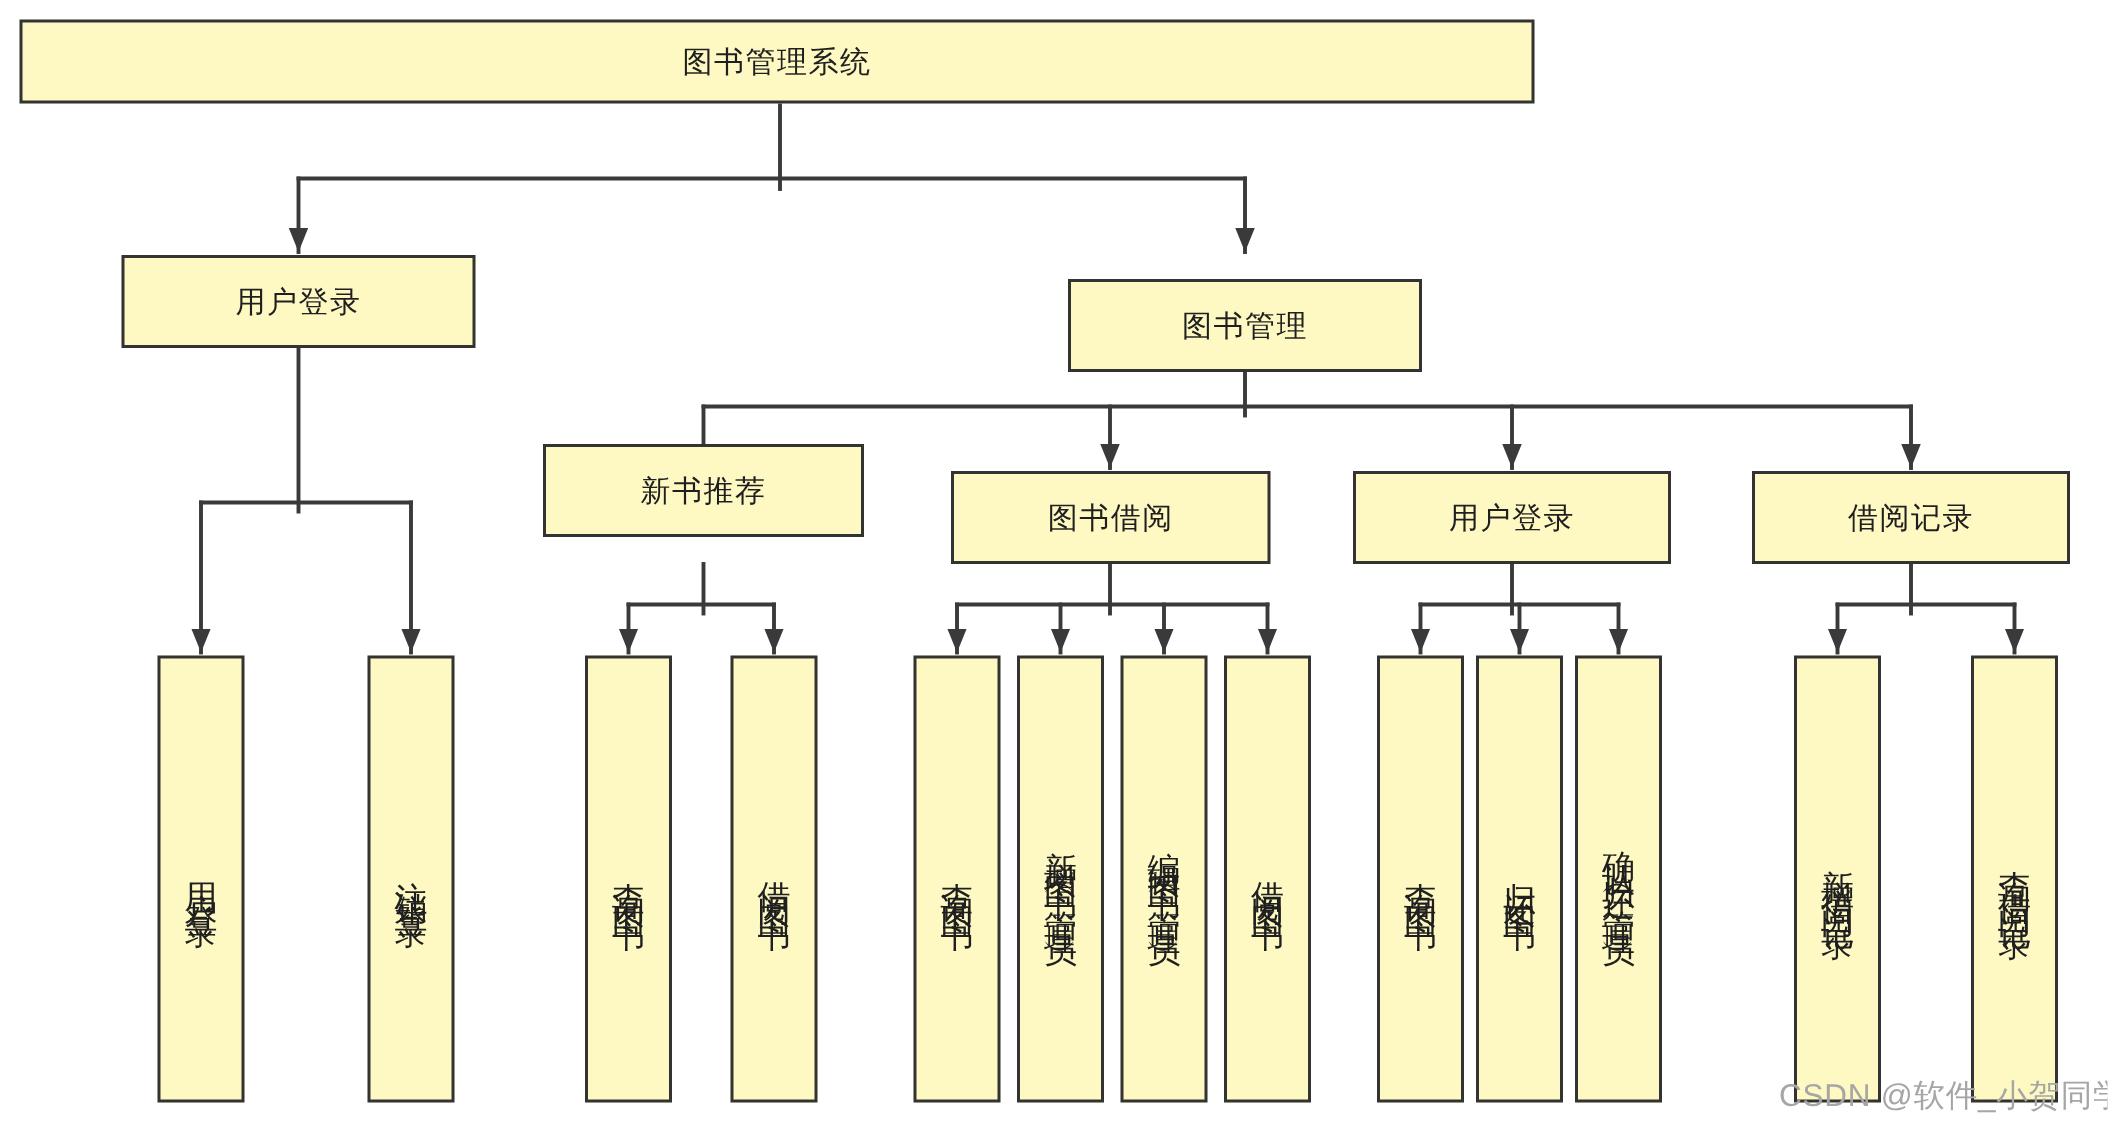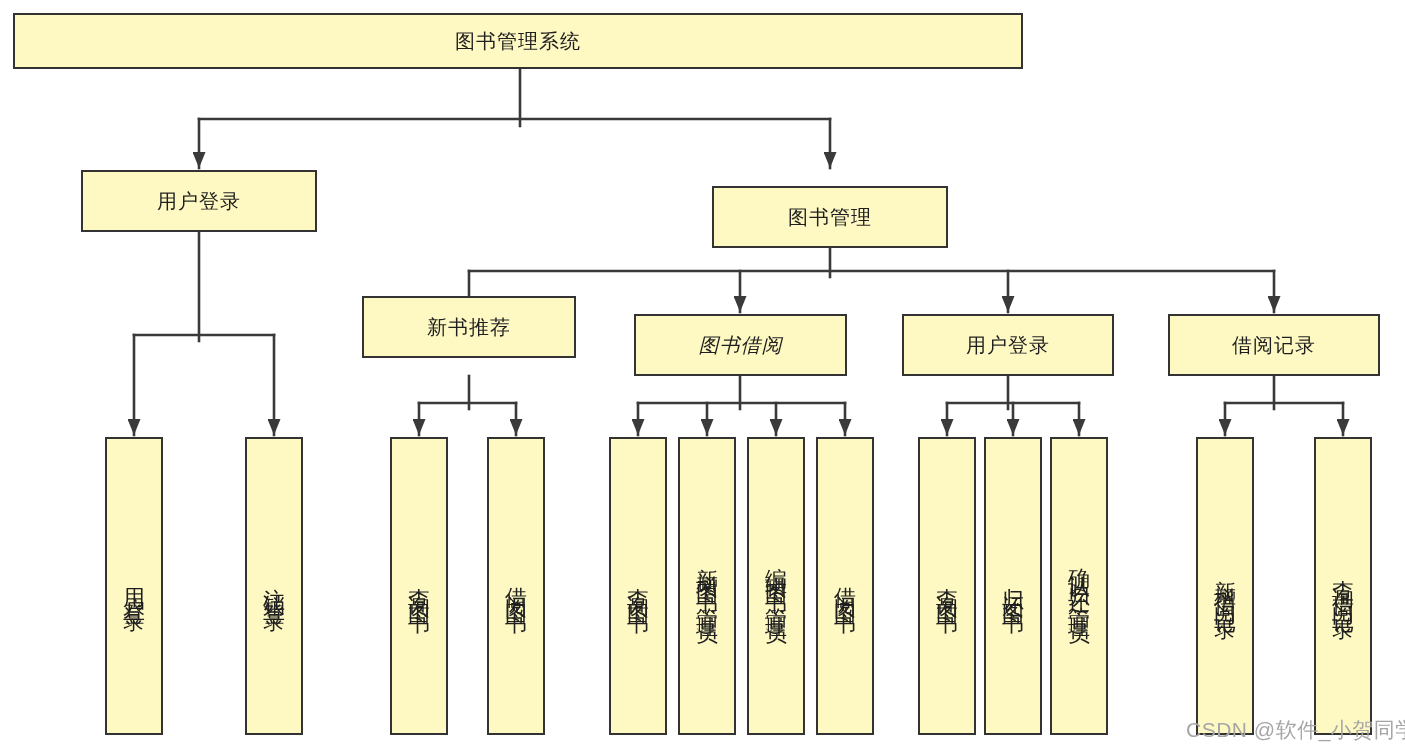--- a/index.html
+++ b/index.html
@@ -52,21 +52,21 @@
     letter-spacing: 8px;
     font-weight: 500;
     line-height: 1;
     max-height: 292px;
   }
   
   .n-root   { left: 13px;   top: 13px;  width: 1010px; height: 56px; }
   .n-login  { left: 81px;   top: 170px; width: 236px;  height: 62px; }
   .n-mgmt   { left: 712px;  top: 170px; width: 236px;  height: 62px; margin-top: 16px; }
   .n-newrec { left: 362px;  top: 296px; width: 214px;  height: 62px; }
-  .n-borrow { left: 634px;  top: 314px; width: 213px;  height: 62px; font-style: italic; }
+  .n-borrow { left: 634px;  top: 314px; width: 213px;  height: 62px; }
   .n-current{ left: 902px;  top: 314px; width: 212px;  height: 62px; }
   .n-record { left: 1168px; top: 314px; width: 212px;  height: 62px; }
   
   .l-1  { left: 105px; }
   .l-2  { left: 245px; }
   .l-3  { left: 390px; }
   .l-4  { left: 487px; }
   .l-5  { left: 609px; }
   .l-6  { left: 678px; }
   .l-7  { left: 747px; }

